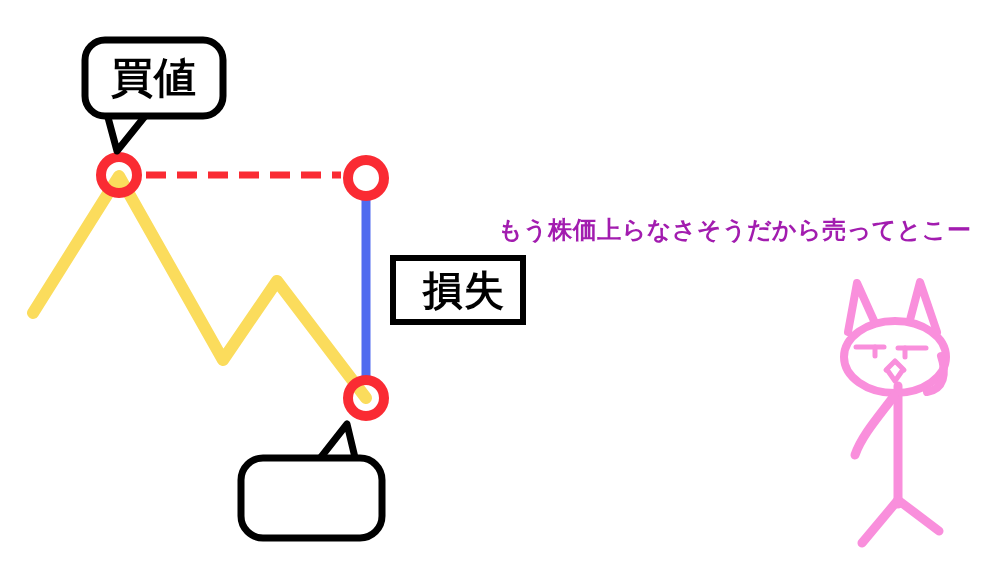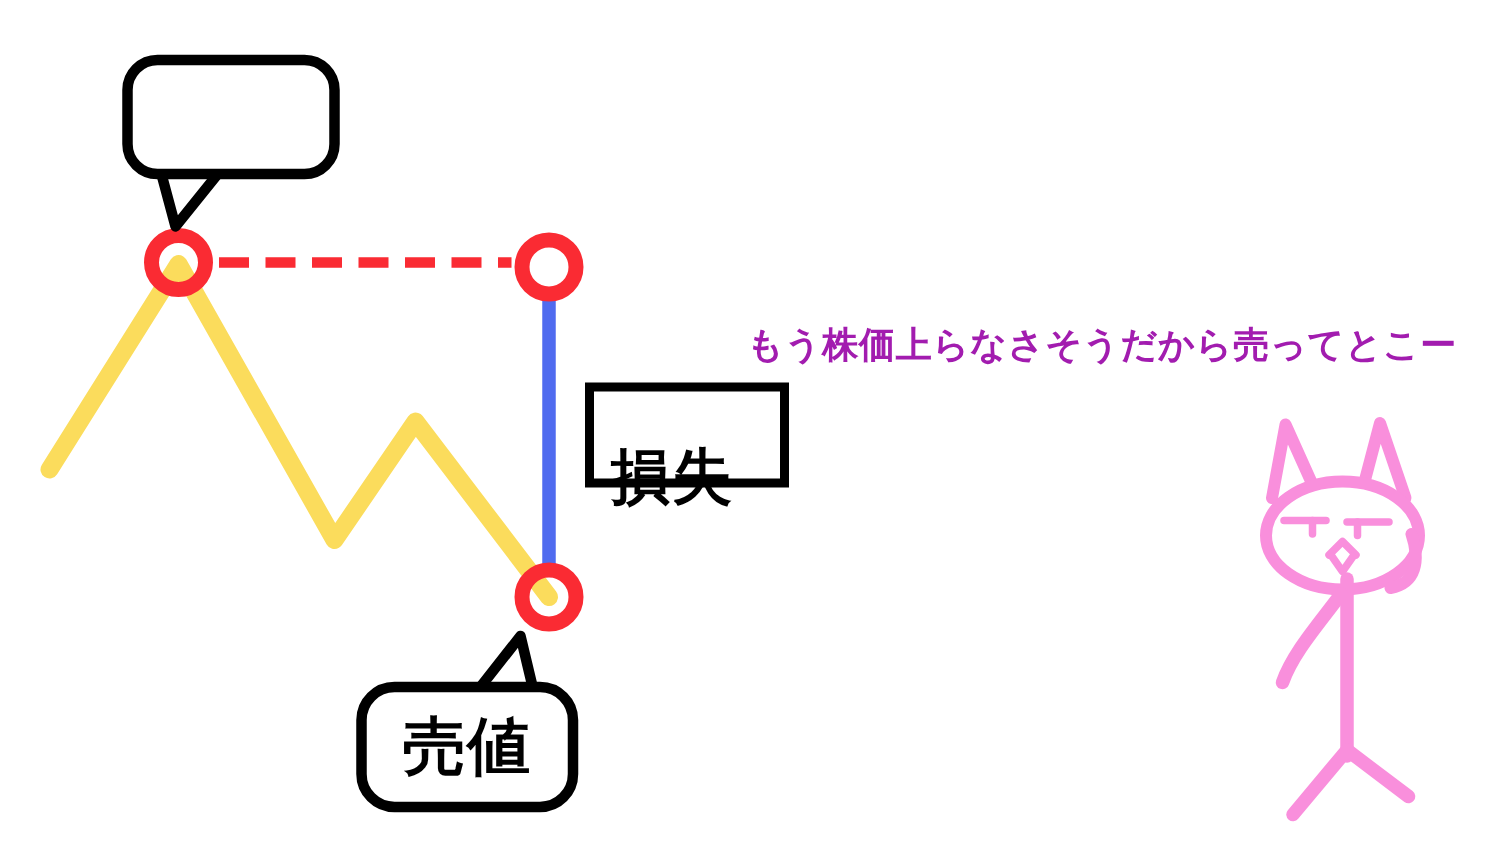--- a/index.html
+++ b/index.html
@@ -17,21 +17,21 @@
     display: flex;
     align-items: center;
     justify-content: center;
     color: #000;
     font-weight: bold;
     line-height: 1;
   }
   .bubble-label { font-size: 42px; letter-spacing: 1px; }
   #buy-label   { left: 85px;  top: 42px;  width: 138px; height: 72px; }
   #sell-label  { left: 241px; top: 460px; width: 141px; height: 76px; }
-  #loss-label  { left: 383px; top: 260px; width: 130px; height: 60px; font-size: 40px; letter-spacing: 1px; margin-top: 28px; }
+  #loss-label  { left: 399px; top: 260px; width: 130px; height: 60px; font-size: 40px; letter-spacing: 1px; }
   #comment-text {
     position: absolute;
     left: 498px;
     top: 214px;
     font-size: 24px;
     font-weight: bold;
     color: #a21caf;
     white-space: nowrap;
     letter-spacing: 0.5px;
   }
@@ -71,17 +71,17 @@
       <line x1="905" y1="348" x2="905" y2="357" stroke-width="5"></line>
       <polyline points="886,370 895,361 904,370" stroke-width="5"></polyline>
       <polyline points="888,371 895,381 902,371" stroke-width="5"></polyline>
       <path d="M941,356 C947,374 944,389 927,392" stroke-width="8"></path>
       <line x1="898" y1="386" x2="898" y2="504" stroke-width="9"></line>
       <path d="M894,396 C880,415 862,435 855,455" stroke-width="9"></path>
       <polyline points="862,543 898,500 939,531" stroke-width="9"></polyline>
     </g>
   </svg>
 
-  <div id="sell-label" class="label bubble-label">売値</div>
+  <div id="buy-label" class="label bubble-label">買値</div>
   <div id="loss-label" class="label">損失</div>
   <div id="comment-text">もう株価上らなさそうだから売ってとこー</div>
 
 </div>
 
 </body></html>

